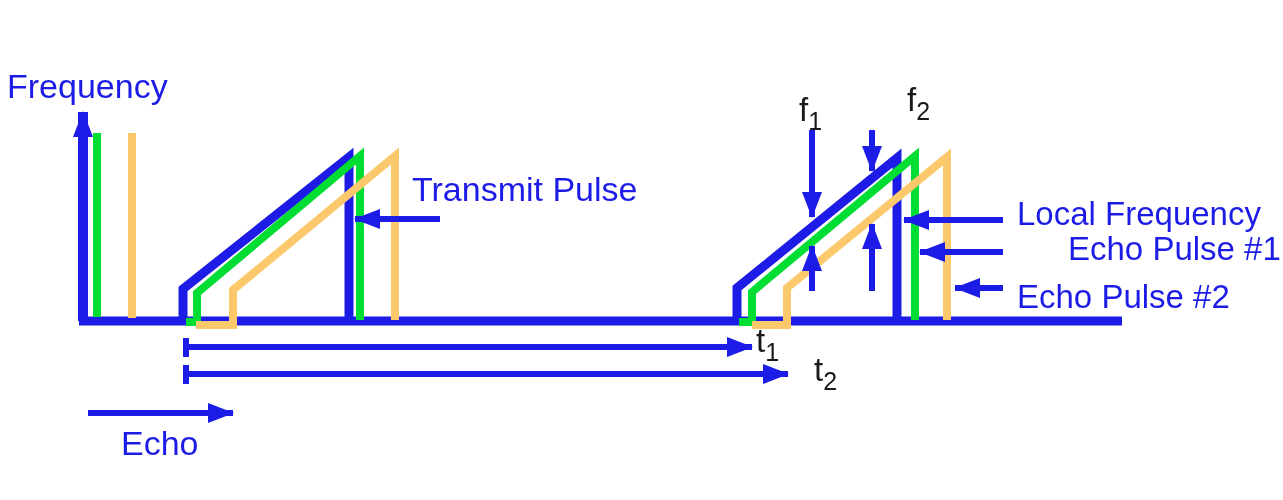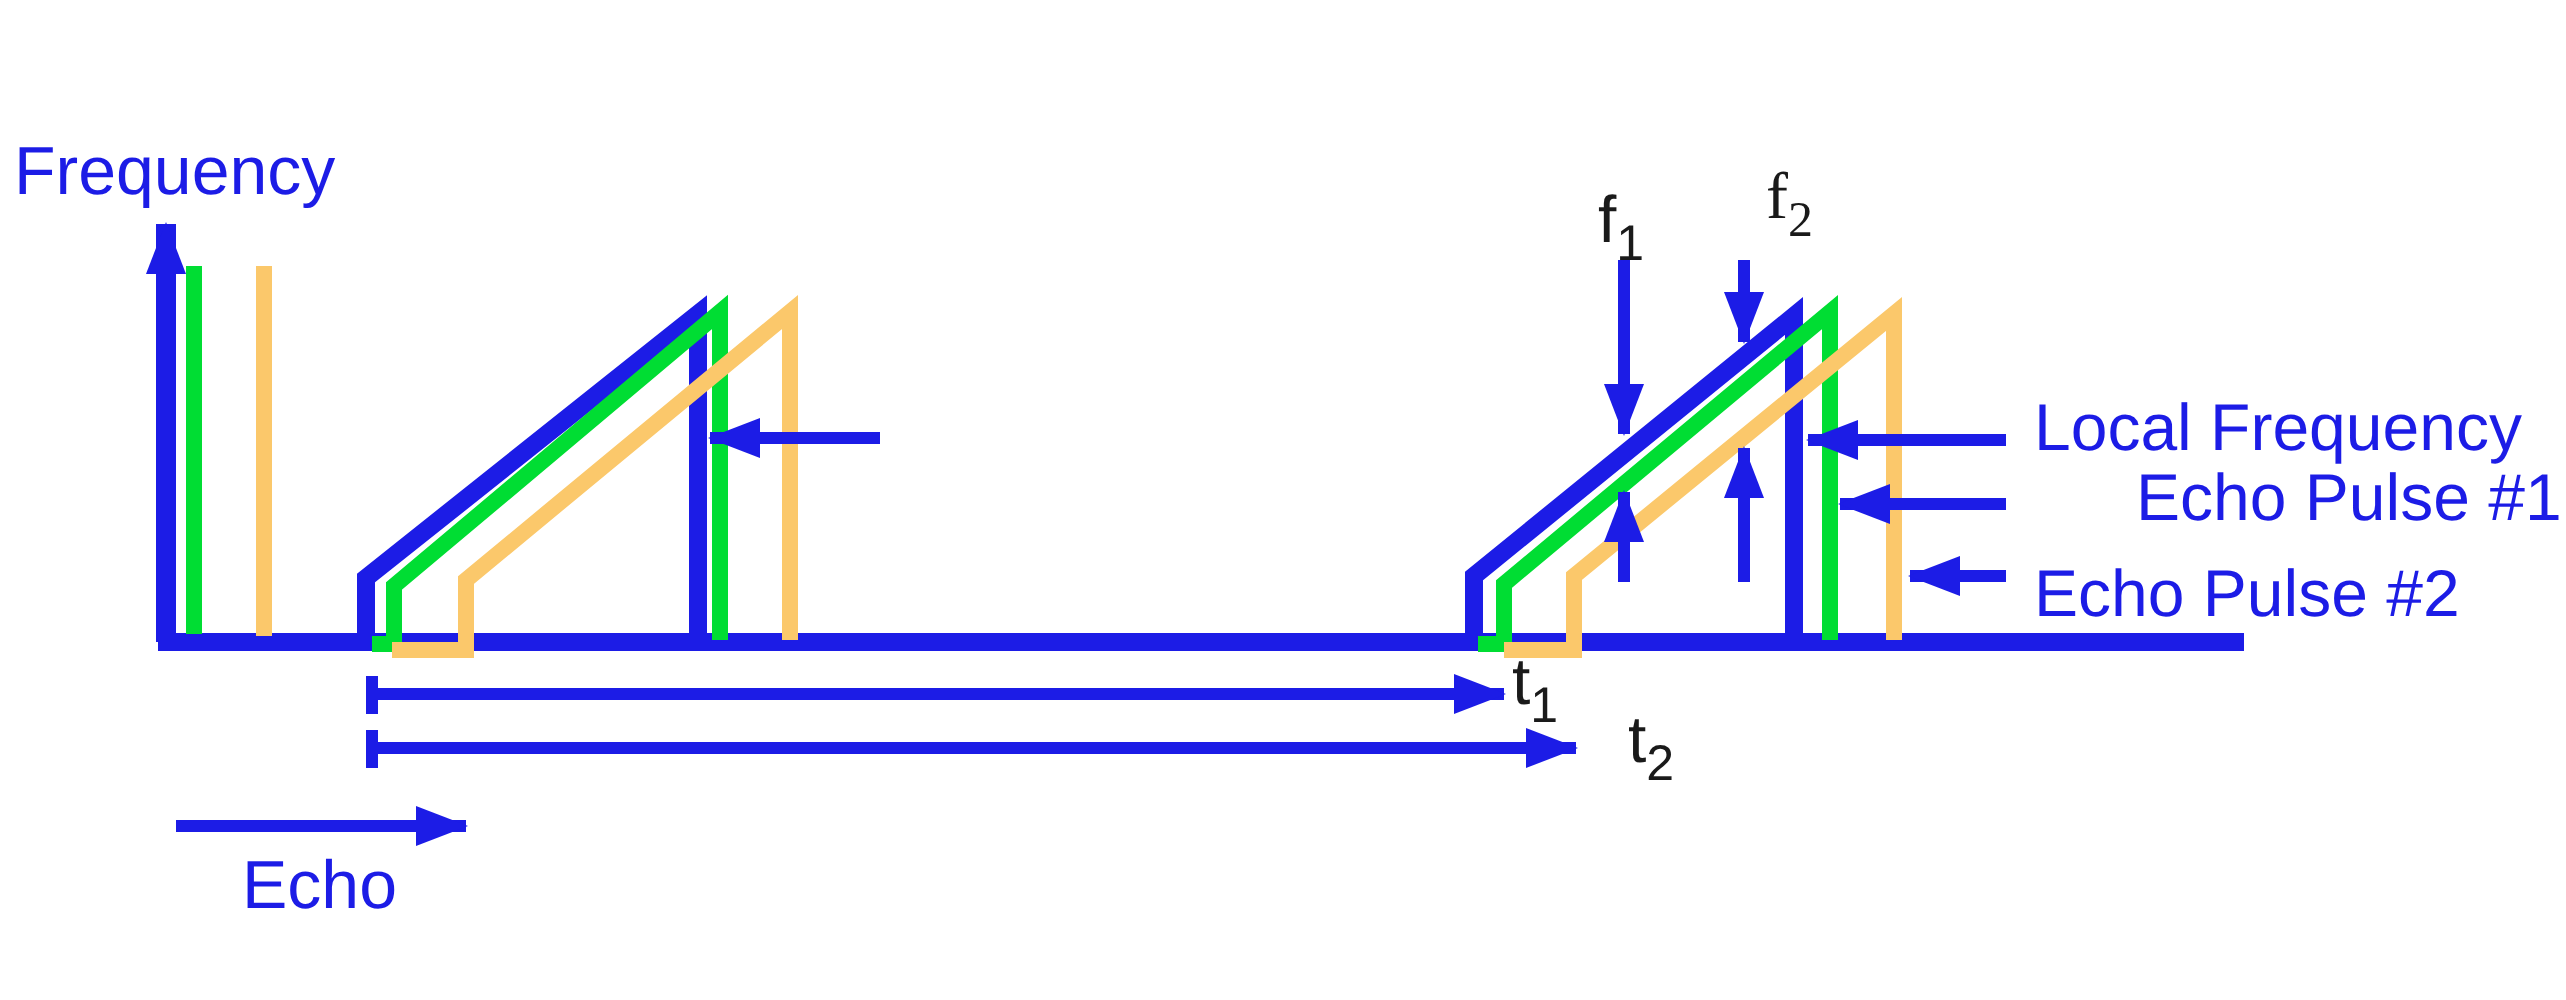--- a/index.html
+++ b/index.html
@@ -68,24 +68,25 @@
     <line class="ln-blue" x1="186" y1="338" x2="186" y2="357" stroke-width="6"></line>
     <line class="ln-blue" x1="186" y1="347" x2="752" y2="347" stroke-width="6" marker-end="url(#ah)"></line>
     <line class="ln-blue" x1="186" y1="365" x2="186" y2="384" stroke-width="6"></line>
     <line class="ln-blue" x1="186" y1="374" x2="788" y2="374" stroke-width="6" marker-end="url(#ah)"></line>
 
     <line class="ln-blue" x1="88" y1="413" x2="233" y2="413" stroke-width="6" marker-end="url(#ah)"></line>
   </svg>
 
   <div class="lbl t-blue fs34" style="left:7px;top:69px;">Frequency</div>
 
+  <div class="lbl t-blue fs34" style="left:412px;top:172px;">Transmit Pulse</div>
 
   <div class="lbl t-black fs33" style="left:799px;top:81px;margin-top:12px;"><span>f</span><span class="sub">1</span></div>
 
-  <div class="lbl t-black fs33" style="left:883px;top:83px;font-family:Liberation Serif, serif;"><span>f</span><span class="sub">2</span></div>
+  <div class="lbl t-black fs33" style="left:907px;top:83px;"><span>f</span><span class="sub">2</span></div>
 
   <div class="lbl t-blue fs33" style="left:1017px;top:197px;">Local Frequency</div>
   <div class="lbl t-blue fs33" style="left:1068px;top:232px;">Echo Pulse #1</div>
   <div class="lbl t-blue fs33" style="left:1017px;top:280px;">Echo Pulse #2</div>
 
   <div class="lbl t-black fs33" style="left:756px;top:324px;"><span>t</span><span class="sub">1</span></div>
 
   <div class="lbl t-black fs33" style="left:814px;top:353px;"><span>t</span><span class="sub">2</span></div>
 
   <div class="lbl t-blue fs34" style="left:121px;top:426px;">Echo</div>

